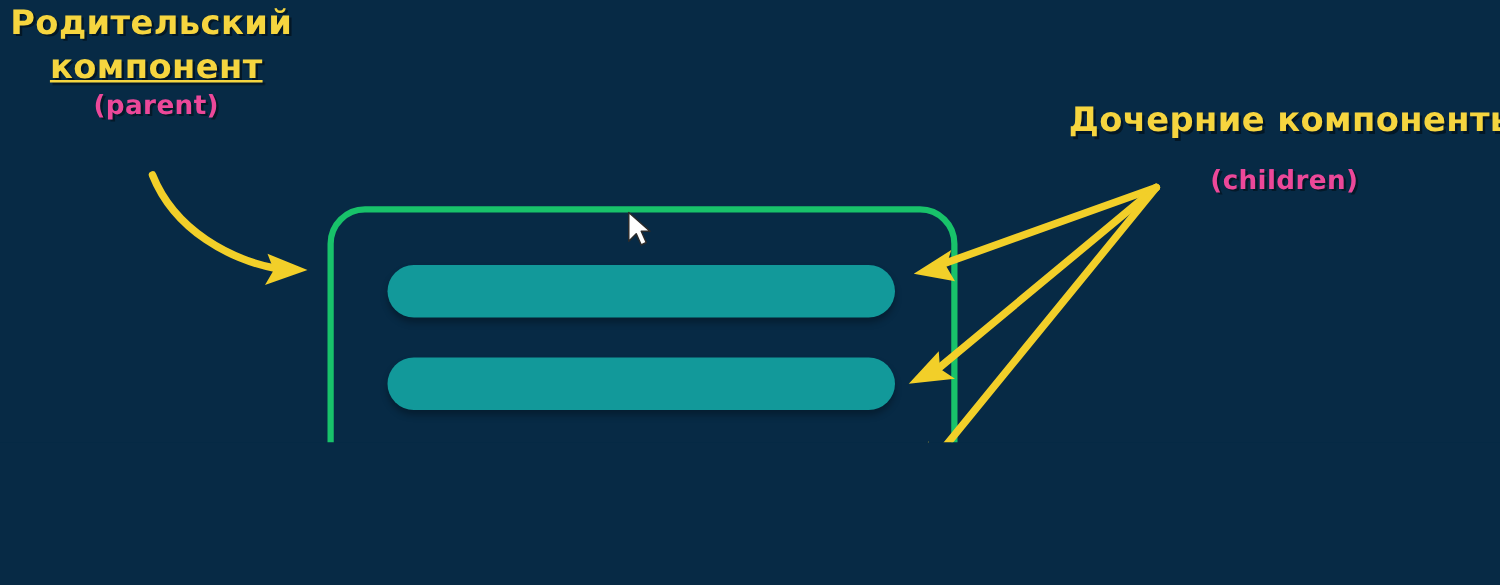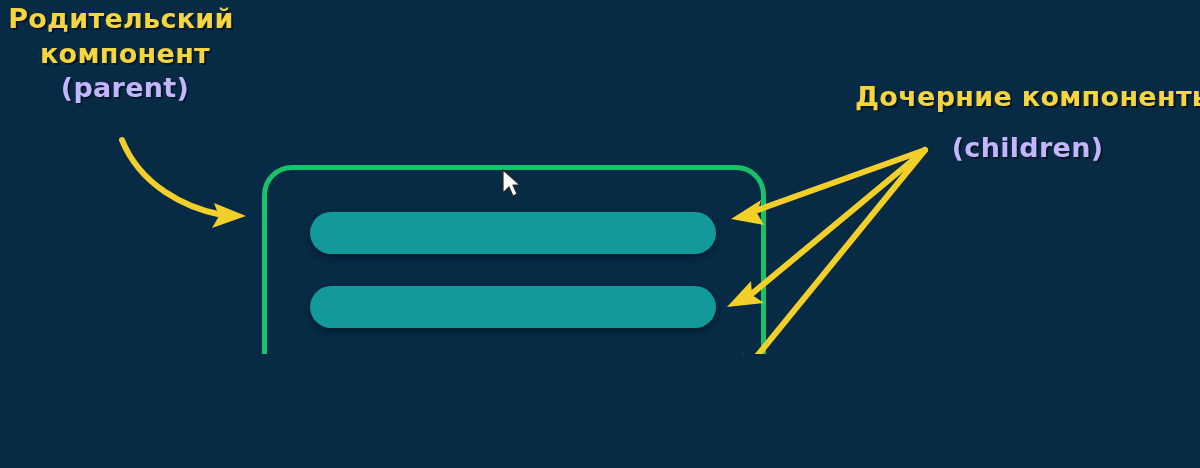--- a/index.html
+++ b/index.html
@@ -28,34 +28,34 @@
     white-space: nowrap;
   }
   .label-line.yellow {
     color: #f6d53f;
     font-weight: bold;
     font-size: 27px;
     letter-spacing: 0.3px;
     text-shadow: 2px 2px 0 rgba(0,0,0,0.45);
   }
   .label-line.teal {
-    color: #c4b5fd;
+    color: #ec4899;
     font-weight: bold;
-    font-size: 27px;
+    font-size: 21px;
     letter-spacing: 0.3px;
     text-shadow: 2px 2px 0 rgba(0,0,0,0.40);
   }
 
   #label-parent {
     left: 0px;
     top: 2px;
     width: 250px;
   }
   #label-parent .l1 { margin-left: -8px; }
-  #label-parent .l2 { margin-left: 0px; }
+  #label-parent .l2 { margin-left: 0px; text-decoration: underline; }
   #label-parent .l3 { margin-left: 0px; }
 
   #label-children {
     left: 855px;
     top: 80px;
     width: 345px;
   }
   #label-children .l2 { margin-top: 16px; }
 
   

